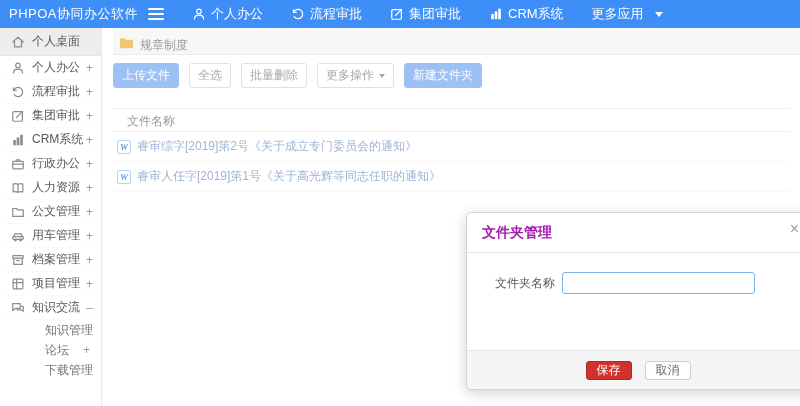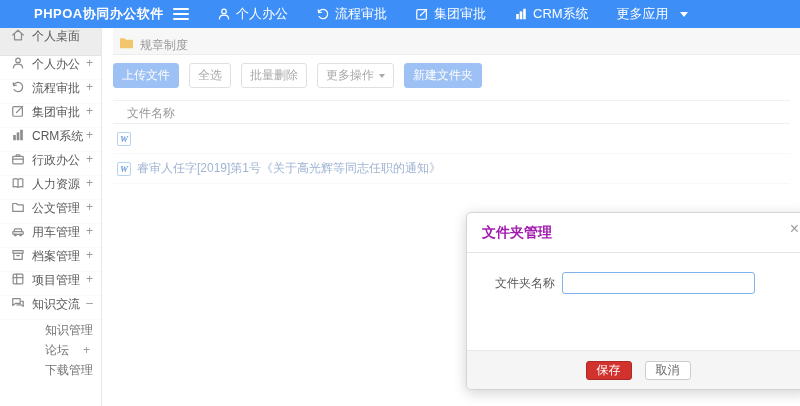--- a/index.html
+++ b/index.html
@@ -3,34 +3,34 @@
 <meta charset="utf-8">
 <style>
   * { margin:0; padding:0; box-sizing:border-box; }
   html,body { width:800px; height:406px; overflow:hidden; background:#fff;
     font-family:"Liberation Sans","DejaVu Sans",sans-serif; }
   .app { position:relative; width:800px; height:406px; overflow:hidden; background:#fff; }
 
   
   .navbar { position:absolute; left:0; top:0; width:800px; height:28px;
     background:#3e8ef7; display:flex; align-items:center; color:#fff; z-index:5; }
-  .logo { width:140px; padding-left:9px; font-size:13px; font-weight:bold; letter-spacing:.5px;margin-left:25px; }
+  .logo { width:140px; padding-left:9px; font-size:13px; font-weight:normal; letter-spacing:.5px; }
   .hamburger { width:16px; height:12px; margin:0 14px 0 8px; display:flex; flex-direction:column;
     justify-content:space-between; cursor:pointer; }
   .hamburger i { display:block; height:2px; background:#fff; border-radius:1px; }
   .nav-item { display:flex; align-items:center; gap:5px; margin:0 14px; font-size:13px;
     cursor:pointer; white-space:nowrap; }
   .nav-item svg { display:block; }
   .caret { width:0; height:0; border-left:4px solid transparent; border-right:4px solid transparent;
     border-top:5px solid #fff; margin-left:6px; }
 
   
   .sidebar { position:absolute; left:0; top:28px; width:102px; height:378px;
     background:#fff; border-right:1px solid #e8e8e8; overflow:hidden; }
-  .side-item { height:24px; display:flex; align-items:flex-start; padding:0 8px 0 11px;
+  .side-item { height:24px; display:flex; align-items:center; padding:0 8px 0 11px;
     font-size:12px; color:#595959; cursor:pointer; border-bottom:1px solid #fafafa; }
   .side-item.active { height:28px; background:#ededed; border-bottom:1px solid #e4e4e4; }
   .side-item .s-icon { width:14px; height:14px; margin-right:7px; color:#8c8c8c; flex:0 0 auto; }
   .side-item .s-label { flex:1 1 auto; overflow:hidden; white-space:nowrap; }
   .side-item .s-toggle { color:#9a9a9a; font-size:12px; margin-left:2px; }
   .side-sub { height:20px; display:flex; align-items:center; padding-left:45px;
     font-size:12px; color:#737373; cursor:pointer; }
   .side-sub .s-toggle { margin-left:14px; color:#9a9a9a; }
 
   
@@ -40,21 +40,21 @@
   .crumb-bar .c-label { font-size:12px; color:#999; margin-left:6px; }
 
   .toolbar { padding:8px 0 8px 0; display:flex; align-items:center; }
   .btn { height:25px; font-size:12px; border-radius:3px; padding:8px 8px; cursor:pointer;
     display:inline-flex; align-items:center; margin-right:10px; border:1px solid transparent; }
   .btn-primary { background:#9ec1f5; color:#fdfdfd; border-color:#9ec1f5; }
   .btn-default { background:#fff; color:#a8a8a8; border-color:#e0e0e0; }
   .btn .dcaret { width:0; height:0; border-left:3.5px solid transparent; border-right:3.5px solid transparent;
     border-top:4px solid #a8a8a8; margin-left:5px; }
 
-  .ftable { margin-top:4px; margin-right:10px; }
+  .ftable { margin-top:12px; margin-right:10px; }
   .thead { height:24px; line-height:24px; padding-left:14px; font-size:12px; color:#999;
     border-top:1px solid #f0f0f0; border-bottom:1px solid #efefef; }
   .trow { height:30px; display:flex; align-items:center; padding-left:4px;
     border-bottom:1px solid #f8f8f8; cursor:pointer; }
   .word-ico { width:14px; height:14px; border:1px solid #b6d3f0; border-radius:2px; background:#fff;
     color:#6b9ddb; font:italic bold 9px "Liberation Serif","DejaVu Serif",serif;
     display:flex; align-items:center; justify-content:center; flex:0 0 auto; }
   .trow .f-link { margin-left:6px; font-size:12px; color:#9fb4d2; text-decoration:none; }
 
   
@@ -264,20 +264,21 @@
         <span>更多操作</span>
         <span class="dcaret"></span>
       </button>
       <button class="btn btn-primary">新建文件夹</button>
     </div>
 
     <div class="ftable">
       <div class="thead">文件名称</div>
       <div class="trow">
         <span class="word-ico">W</span>
+        <a class="f-link">睿审综字[2019]第2号《关于成立专门委员会的通知》</a>
       </div>
       <div class="trow">
         <span class="word-ico">W</span>
         <a class="f-link">睿审人任字[2019]第1号《关于高光辉等同志任职的通知》</a>
       </div>
     </div>
   </main>
 
   <div class="modal">
     <div class="m-head">

